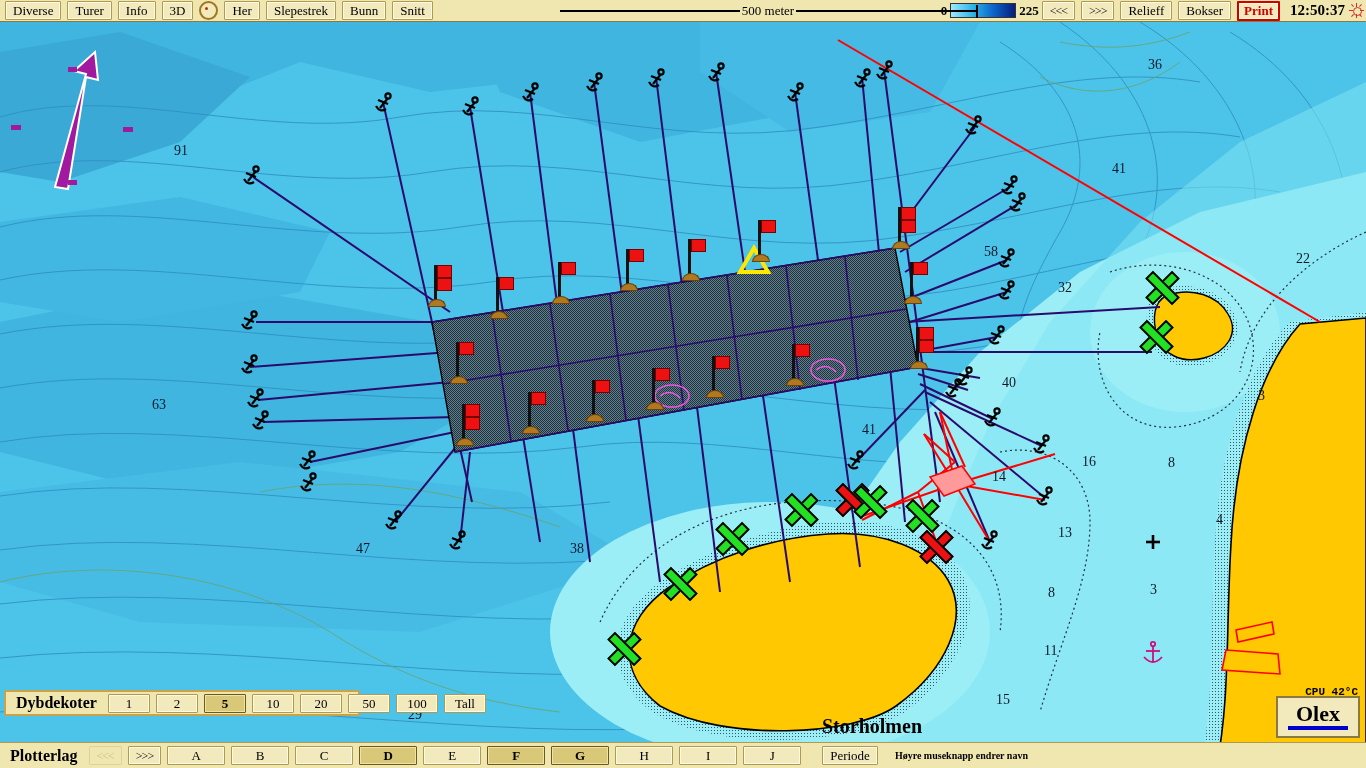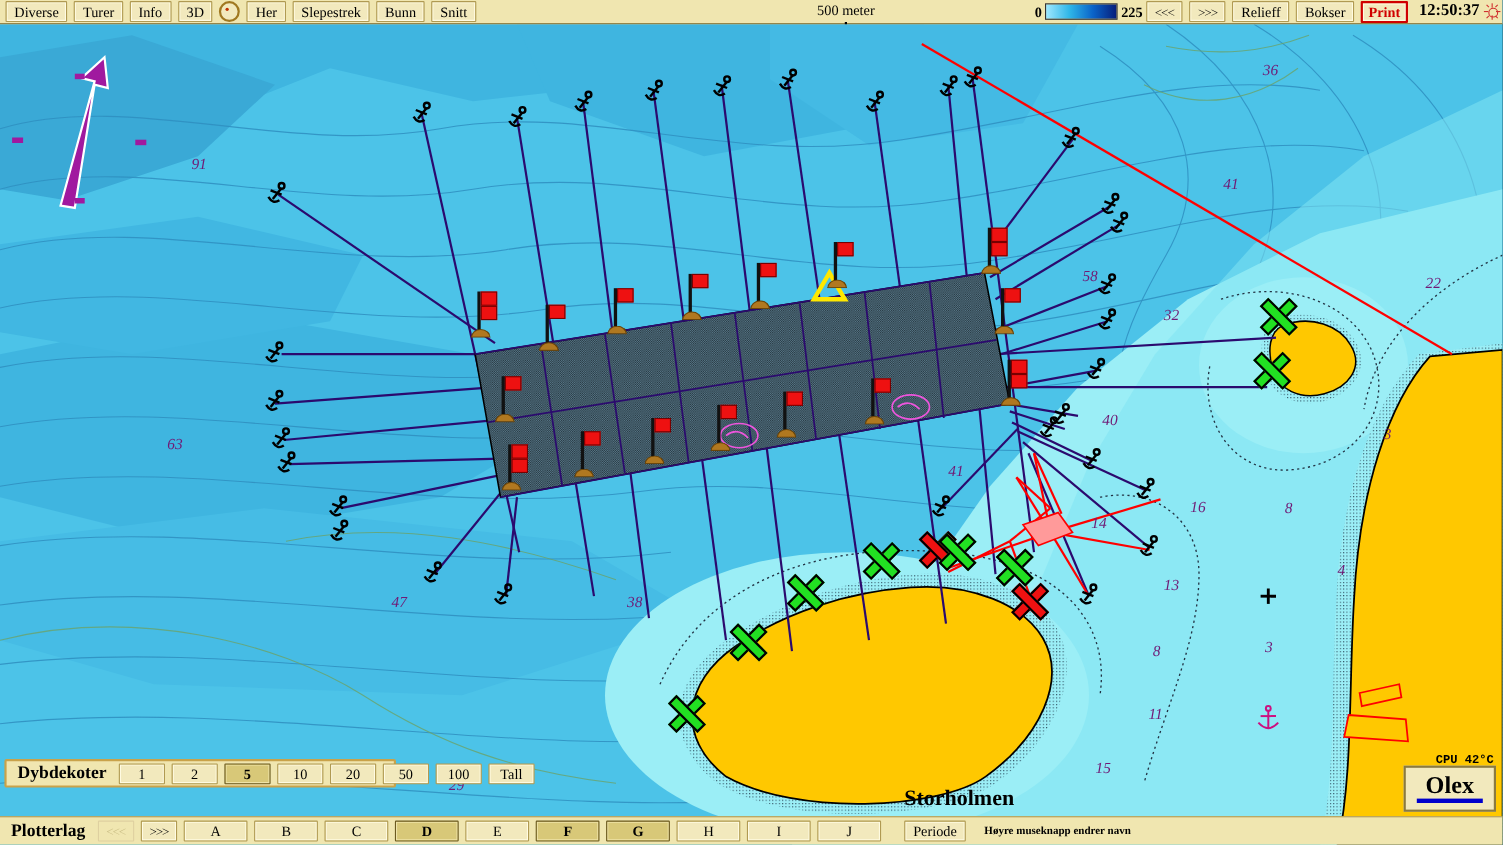--- a/index.html
+++ b/index.html
@@ -23,21 +23,21 @@
   .btn.dim{color:#c9bd84;border-color:#ded0a0;background:#f0e6b0;box-shadow:none;}
 
   .tb-label{font-weight:bold;font-size:16px;padding:0 8px 0 10px;font-family:"Liberation Serif",serif;}
 
   
   .target{width:15px;height:15px;border-radius:50%;border:2px solid #a07820;
           margin:0 3px;position:relative;background:#f2e9bd;}
   .target:after{content:"";position:absolute;left:4px;top:4px;width:3px;height:3px;border-radius:50%;background:#c03000;}
 
   
-  #scalewrap{position:absolute;left:560px;top:0;height:22px;width:418px;display:flex;align-items:center;flex-direction:column;}
+  #scalewrap{position:absolute;left:560px;top:0;height:22px;width:418px;display:flex;align-items:center;}
   .sc-line{flex:1;height:0;border-top:2px solid #000;}
   .sc-txt{font-size:13px;padding:0 2px;font-family:"Liberation Serif",serif;}
   .sc-tick{width:2px;height:13px;background:#000;}
 
   
   #gradwrap{display:flex;align-items:center;gap:3px;margin-left:6px;}
   #grad{width:64px;height:13px;background:linear-gradient(to right,#9fe8ff,#2fb6e8,#0a63c8,#081e7a);
         border:1px solid #333;}
   .gradnum{font-size:13px;font-weight:bold;}
 
@@ -60,22 +60,22 @@
   #logo{position:absolute;right:6px;bottom:30px;width:80px;height:38px;background:#f2e9bd;
         border:2px solid #8a7a40;display:flex;flex-direction:column;align-items:center;justify-content:center;z-index:40;}
   #logo .lt{font-family:"Liberation Serif",serif;font-weight:bold;font-size:22px;line-height:20px;color:#000;}
   #logo .lb{width:60px;height:4px;background:#0000cc;margin-top:2px;}
   #cpu{position:absolute;right:8px;bottom:70px;font-size:11px;font-weight:bold;color:#000;z-index:40;font-family:Liberation Mono, monospace;}
 
   
   #map{position:absolute;left:0;top:22px;width:1366px;height:746px;overflow:hidden;}
   #map svg{position:absolute;left:0;top:0;}
 
-  .dlabel{position:absolute;font-family:"Liberation Serif",serif;font-style:italic;
-          font-size:14px;color:#701a75;user-select:none;}
+  .dlabel{position:absolute;font-family:"Liberation Serif",serif;
+          font-size:14px;color:#0f172a;user-select:none;}
   .placename{position:absolute;font-family:"Liberation Serif",serif;font-weight:bold;
              font-size:20px;color:#000;}
 
   
   .flag{position:absolute;width:22px;height:40px;}
   .flag .pole{position:absolute;left:8px;top:0;width:3px;height:36px;background:#111;}
   .flag .cloth{position:absolute;left:11px;top:0;width:13px;height:11px;background:#ee1111;border:1px solid #700;}
   .flag .base{position:absolute;left:2px;top:34px;width:16px;height:6px;background:#b07820;
                border-radius:50% 50% 0 0 / 100% 100% 0 0;border:1px solid #6a4408;}
   .flag.dbl .cloth2{position:absolute;left:11px;top:13px;width:13px;height:11px;background:#ee1111;border:1px solid #700;}

